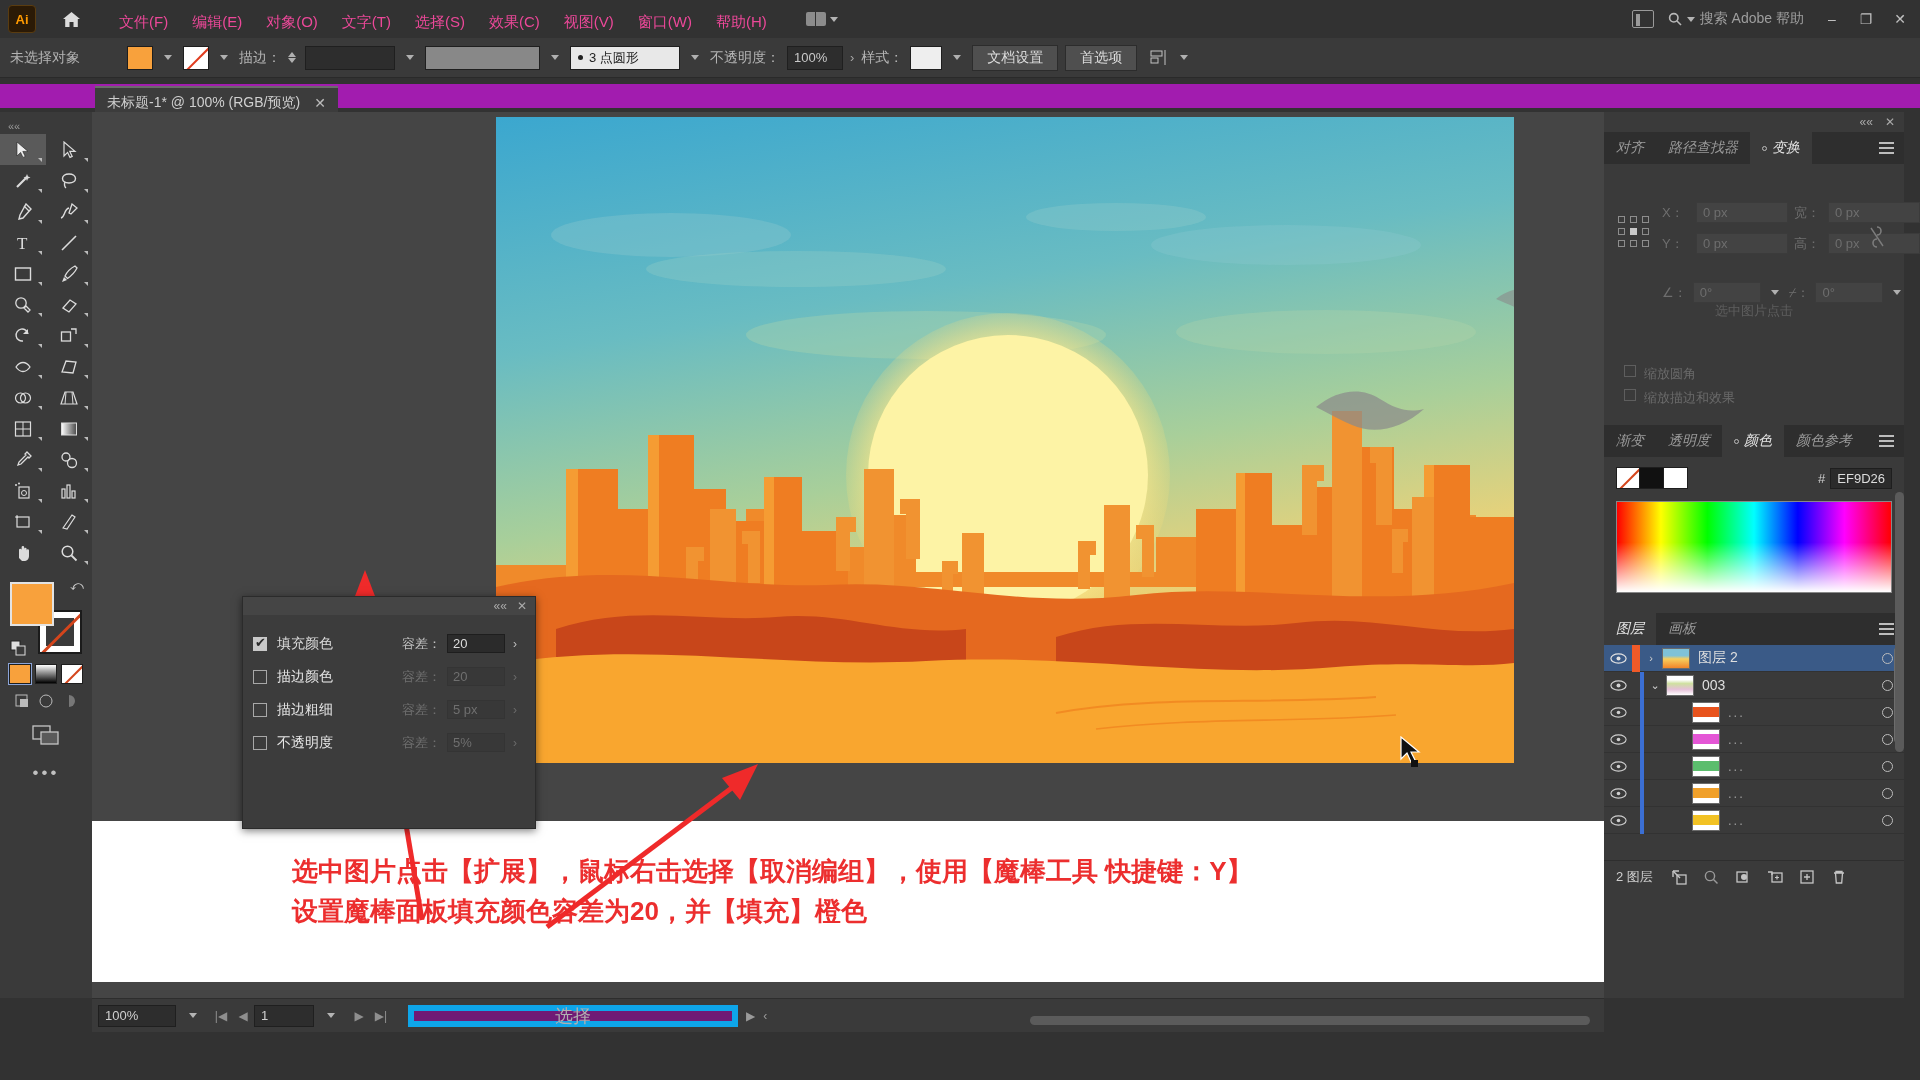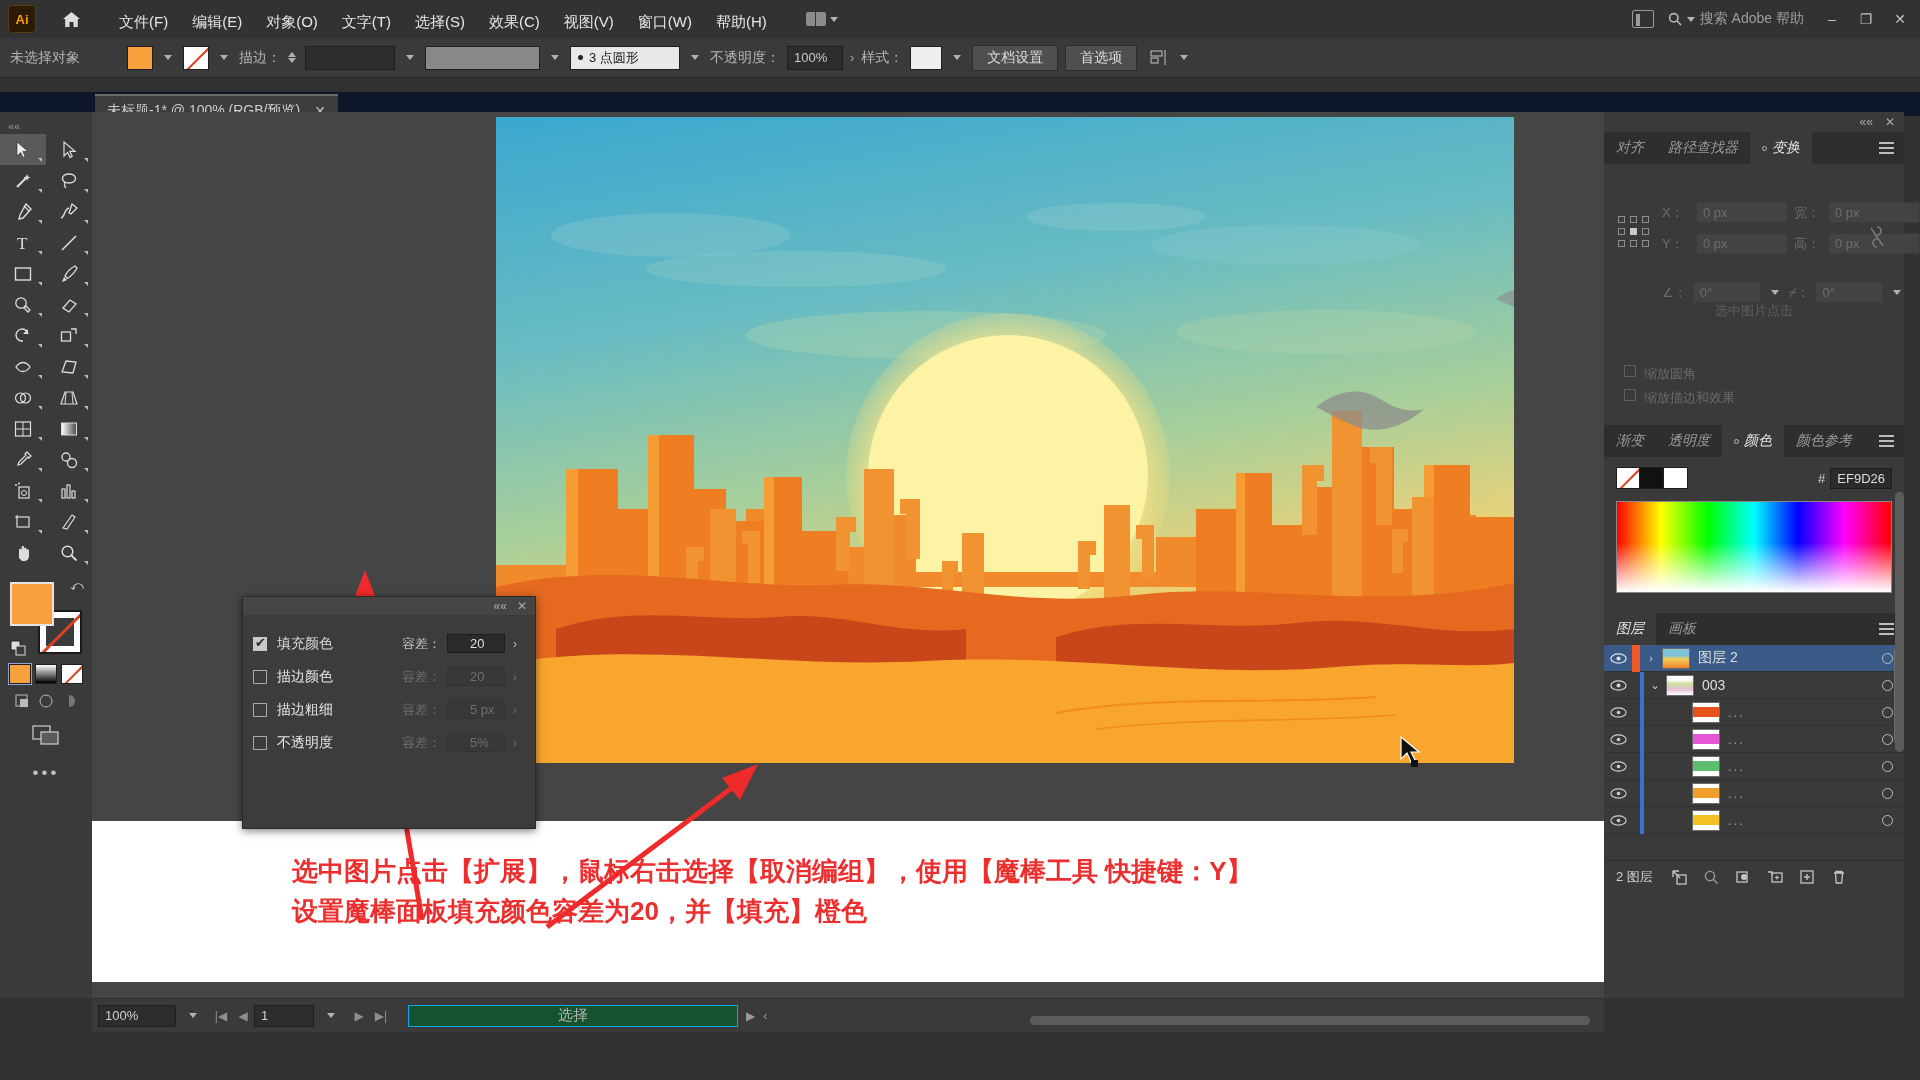--- a/index.html
+++ b/index.html
@@ -18,21 +18,21 @@
     background:#323232; display:flex; align-items:center;
   }
   .ai-logo {
     width:28px; height:28px; margin-left:8px; border-radius:4px;
     background:#2b1a06; border:1px solid #5a3c10;
     color:#ff9a00; font-size:13px; font-weight:bold;
     display:flex; align-items:center; justify-content:center;
   }
   .home-icon { margin-left:22px; width:26px; height:26px; display:flex;align-items:center;justify-content:center; color:#d8d8d8; }
   .menu-items { display:flex; align-items:center; margin-left:24px; gap:2px; }
-  .menu-item { padding:5px 11px; font-size:15px; color:#e5e5e5; white-space:nowrap;margin-top:7px; }
+  .menu-item { padding:5px 11px; font-size:15px; color:#ec4899; white-space:nowrap;margin-top:7px; }
   .ws-switch { display:flex; align-items:center; gap:4px; margin-left:22px; padding:3px 6px; }
   .ws-box { width:20px; height:14px; background:#8c8c8c; border-radius:2px; position:relative; }
   .ws-box::after{content:"";position:absolute;left:9px;top:0;width:1px;height:14px;background:#323232;}
   .caret { width:0;height:0;border-left:4px solid transparent;border-right:4px solid transparent;border-top:5px solid #b4b4b4; }
   .menubar-right { position:absolute; right:0; top:0; height:38px; display:flex; align-items:center; gap:6px; padding-right:6px;}
   .panel-icn { width:22px;height:18px;border:1px solid #9a9a9a;border-radius:2px;position:relative;}
   .panel-icn::after{content:"";position:absolute;left:3px;top:3px;width:4px;height:12px;background:#9a9a9a;}
   .search-box { display:flex;align-items:center;gap:5px;padding:3px 8px;color:#9e9e9e;font-size:14px;white-space:nowrap; }
   .win-btn { width:28px;height:26px;display:flex;align-items:center;justify-content:center;color:#c0c0c0;font-size:14px; }
 
@@ -56,21 +56,21 @@
   .cb-wide { width:90px; }
   .cb-grey { width:115px; height:24px; background:#888; border:1px solid #1f1f1f; }
   .cb-profile { width:110px;height:24px;background:#e8e8e8;color:#222;display:flex;align-items:center;gap:6px;padding:0 7px;font-size:13px;border:1px solid #1f1f1f;}
   .dot { width:5px;height:5px;background:#222;border-radius:50%; }
   .cb-opacity-val { width:56px; }
   .cb-style { width:32px;height:24px;background:#eee;border:1px solid #1f1f1f; }
   .cb-btn { height:26px;background:#4f4f4f;border:1px solid #2c2c2c;padding:0 14px;display:flex;align-items:center;font-size:14px;color:#dcdcdc;white-space:nowrap; }
   .arrow-r { color:#a8a8a8; font-size:13px; }
 
   
-  .tabbar { position:absolute; left:0; top:92px; width:1920px; height:24px; background:#0f172a; }
+  .tabbar { position:absolute; left:0; top:84px; width:1920px; height:24px; background:#a21caf; }
   .doctab {
     position:absolute; left:95px; top:2px; height:31px; background:#3c3c3c;
     display:flex; align-items:center; gap:14px; padding:0 12px; font-size:14px; color:#cfcfcf;
     border-top:2px solid #6b6b6b;
   }
   .doctab .x { color:#bbb; font-size:14px; }
 
   
   .toolbar {
     position:absolute; left:0; top:112px; width:92px; height:886px;
@@ -119,21 +119,21 @@
   .mw-dot { width:5px;height:5px;border:1px solid #bbb;border-radius:50%; }
   .mw-body { padding:12px 0 0 0; }
   .mw-row { display:flex; align-items:center; height:33px; padding:0 10px; }
   .mw-chk { width:14px;height:14px; border:1px solid #a8a8a8; background:#3c3c3c; margin-right:10px; position:relative; flex:none; }
   .mw-chk.on { background:#c9c9c9; border-color:#c9c9c9; }
   .mw-chk.on::after { content:"✔"; position:absolute; left:1px; top:-3px; font-size:13px; color:#2b2b2b; }
   .mw-lab { font-size:14px; color:#dcdcdc; width:96px; }
   .mw-lab.dim { color:#e5e5e5; }
   .mw-tol { font-size:13px; color:#c2c2c2; margin-left:auto; margin-right:6px; white-space:nowrap;}
   .mw-tol.dim { color:#6f6f6f; }
-  .mw-in { width:58px;height:19px;background:#2b2b2b;border:1px solid #1e1e1e; font-size:13px; color:#ddd; display:flex;align-items:center;padding-left:22px; }
+  .mw-in { width:58px;height:19px;background:#2b2b2b;border:1px solid #1e1e1e; font-size:13px; color:#ddd; display:flex;align-items:center;padding-left:5px; }
   .mw-in.dim { color:#6f6f6f; background:#383838; border-color:#343434; }
   .mw-arr { width:20px; text-align:center; color:#bdbdbd; font-size:12px; }
   .mw-arr.dim { color:#6a6a6a; }
 
   
   .rightcol { position:absolute; left:1604px; top:112px; width:300px; height:886px; background:#3a3a3a; }
   .pnl { background:#3a3a3a; }
   .pnl-head { height:20px; background:#3a3a3a; display:flex; align-items:center; justify-content:flex-end; gap:12px; padding-right:9px; font-size:12px; color:#aaa; }
   .tabrow { height:32px; background:#2e2e2e; display:flex; align-items:stretch; position:relative;font-style:italic; }
   .tabx { display:flex; align-items:center; gap:5px; padding:0 12px; font-size:14px; color:#9a9a9a; }
@@ -186,21 +186,21 @@
   .ly-foot { height:32px; display:flex; align-items:center; gap:0; font-size:13px; color:#cfcfcf; border-top:1px solid #2e2e2e; }
   .ly-foot .cnt { padding:0 10px 0 12px; white-space:nowrap;}
   .ly-ic { width:32px; height:32px; display:flex;align-items:center;justify-content:center; color:#c5c5c5; }
 
   
   .statusbar { position:absolute; left:92px; top:998px; width:1512px; height:34px; background:#3a3a3a; display:flex; align-items:center; gap:0; padding-left:6px; border-top:1px solid #2d2d2d;}
   .sb-zoom { width:78px;height:22px;background:#2d2d2d;border:1px solid #1f1f1f;font-size:13px;color:#d0d0d0;display:flex;align-items:center;padding-left:6px;}
   .sb-caret { width:34px; display:flex;align-items:center;justify-content:center; }
   .sb-nav { width:22px; text-align:center; color:#8e8e8e; font-size:12px; }
   .sb-page { width:60px;height:22px;background:#2d2d2d;border:1px solid #1f1f1f;font-size:13px;color:#d0d0d0;display:flex;align-items:center;padding-left:6px;}
-  .sb-stat { width:330px;height:22px;background:#14532d;border:1px solid #0ea5e9;margin-left:16px;font-size:15px;color:#b0b0b0;display:flex;align-items:center;justify-content:center; }
+  .sb-stat { width:330px;height:22px;background:#701a75;border:6px solid #0ea5e9;margin-left:16px;font-size:18px;color:#b0b0b0;display:flex;align-items:center;justify-content:center; }
   .sb-tri { margin-left:8px; color:#9a9a9a; font-size:12px; }
   .sb-scroll { position:absolute; right:14px; bottom:7px; width:560px; height:9px; background:#5b5b5b; border-radius:5px; }
 
   .vscroll { position:absolute; right:0; top:0; width:9px; height:260px; background:#5b5b5b; border-radius:5px; }
   .lyscroll { position:absolute; right:2px; top:34px; width:8px; height:96px; background:#6d6d6d; border-radius:4px; }
 
   .cursor { position:absolute; left:1307px; top:624px; }
 </style>
 </head>
 <body>

